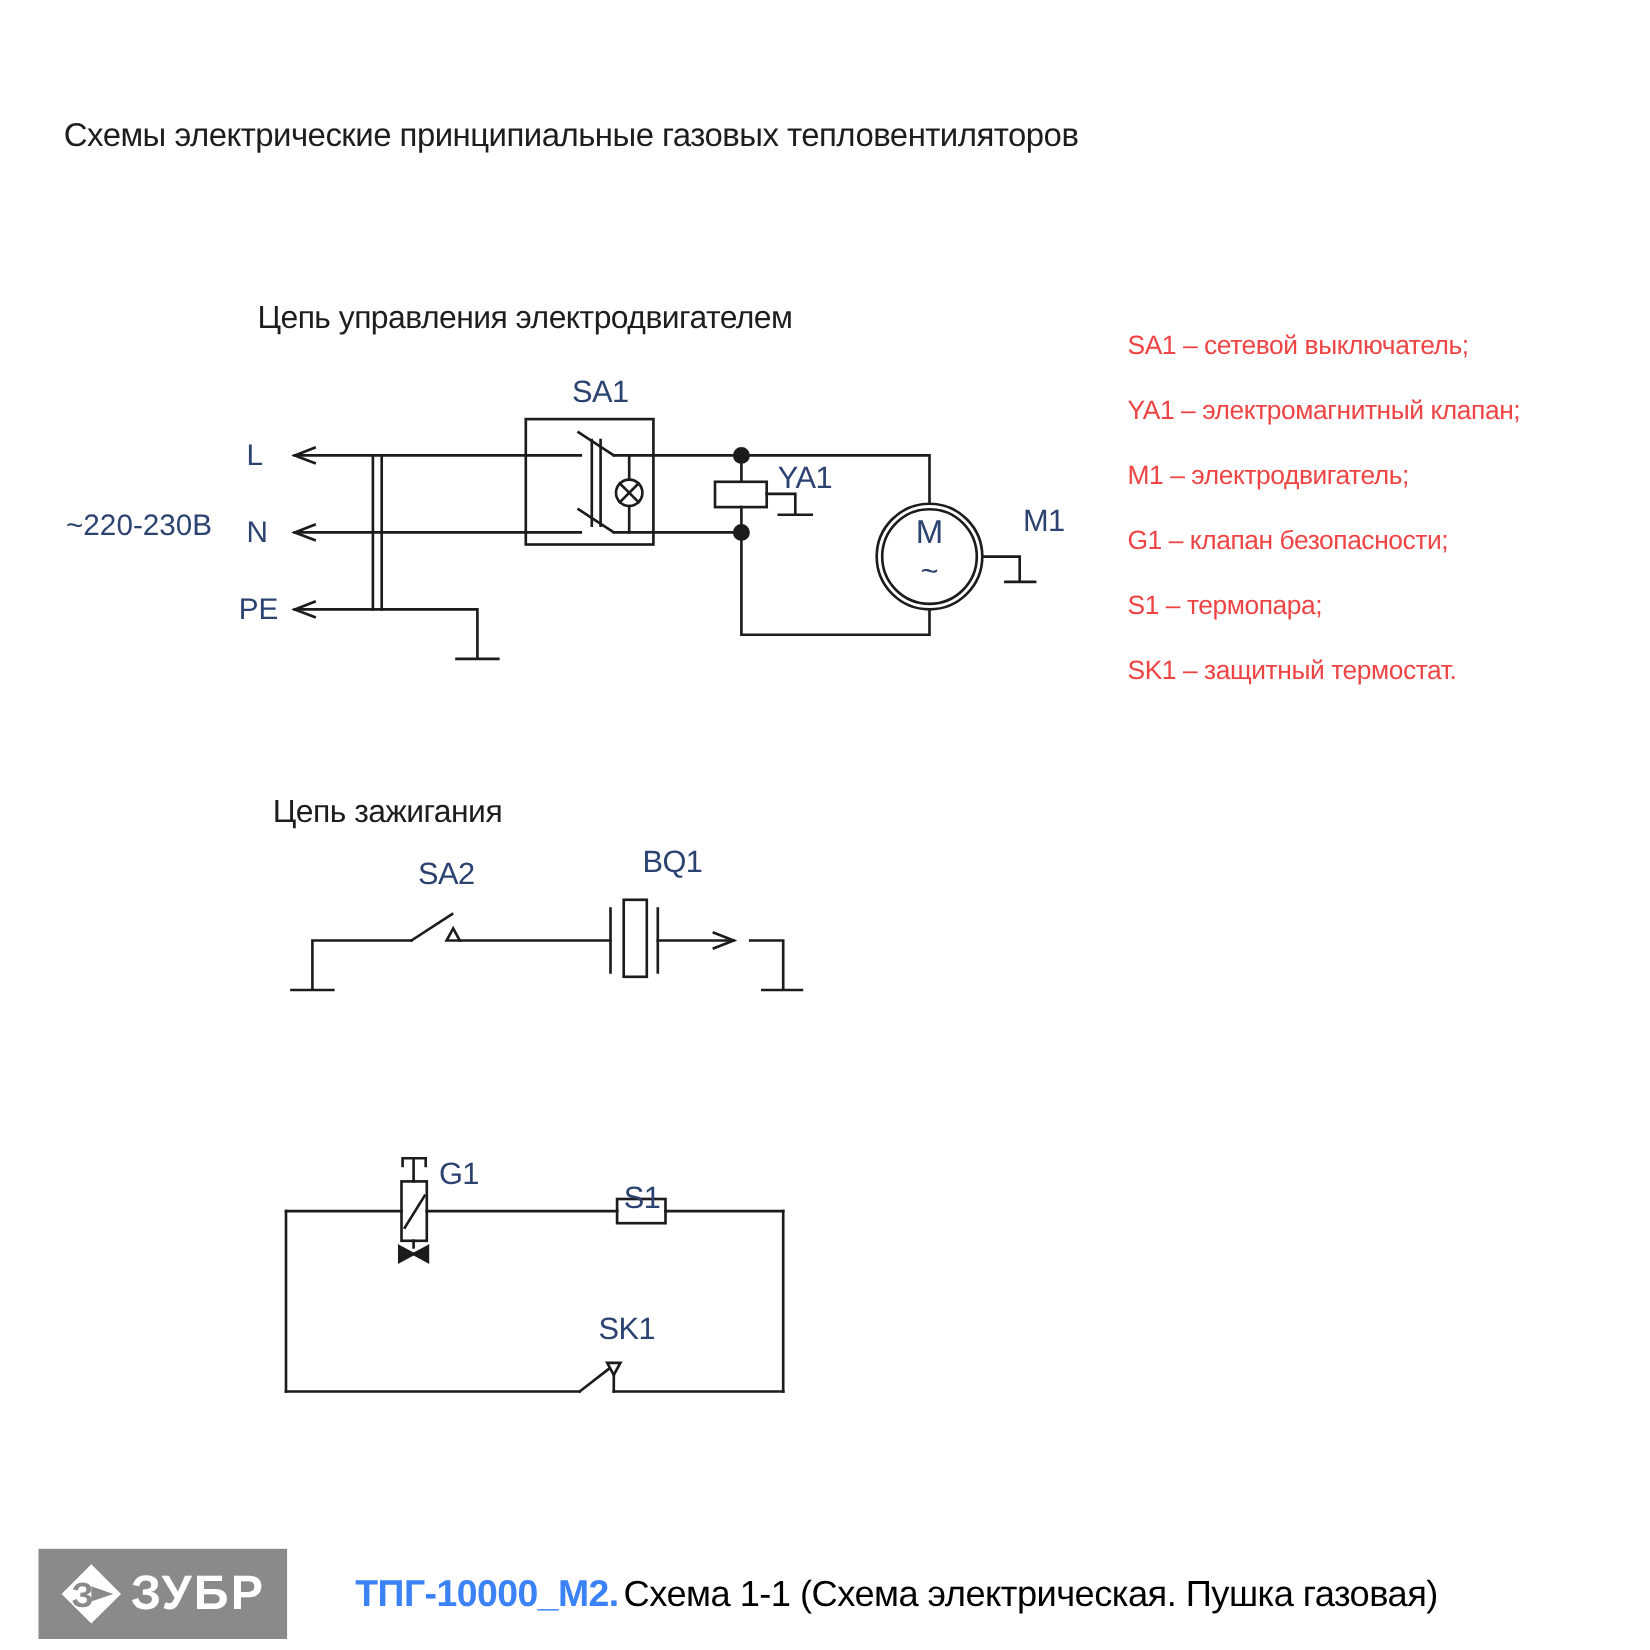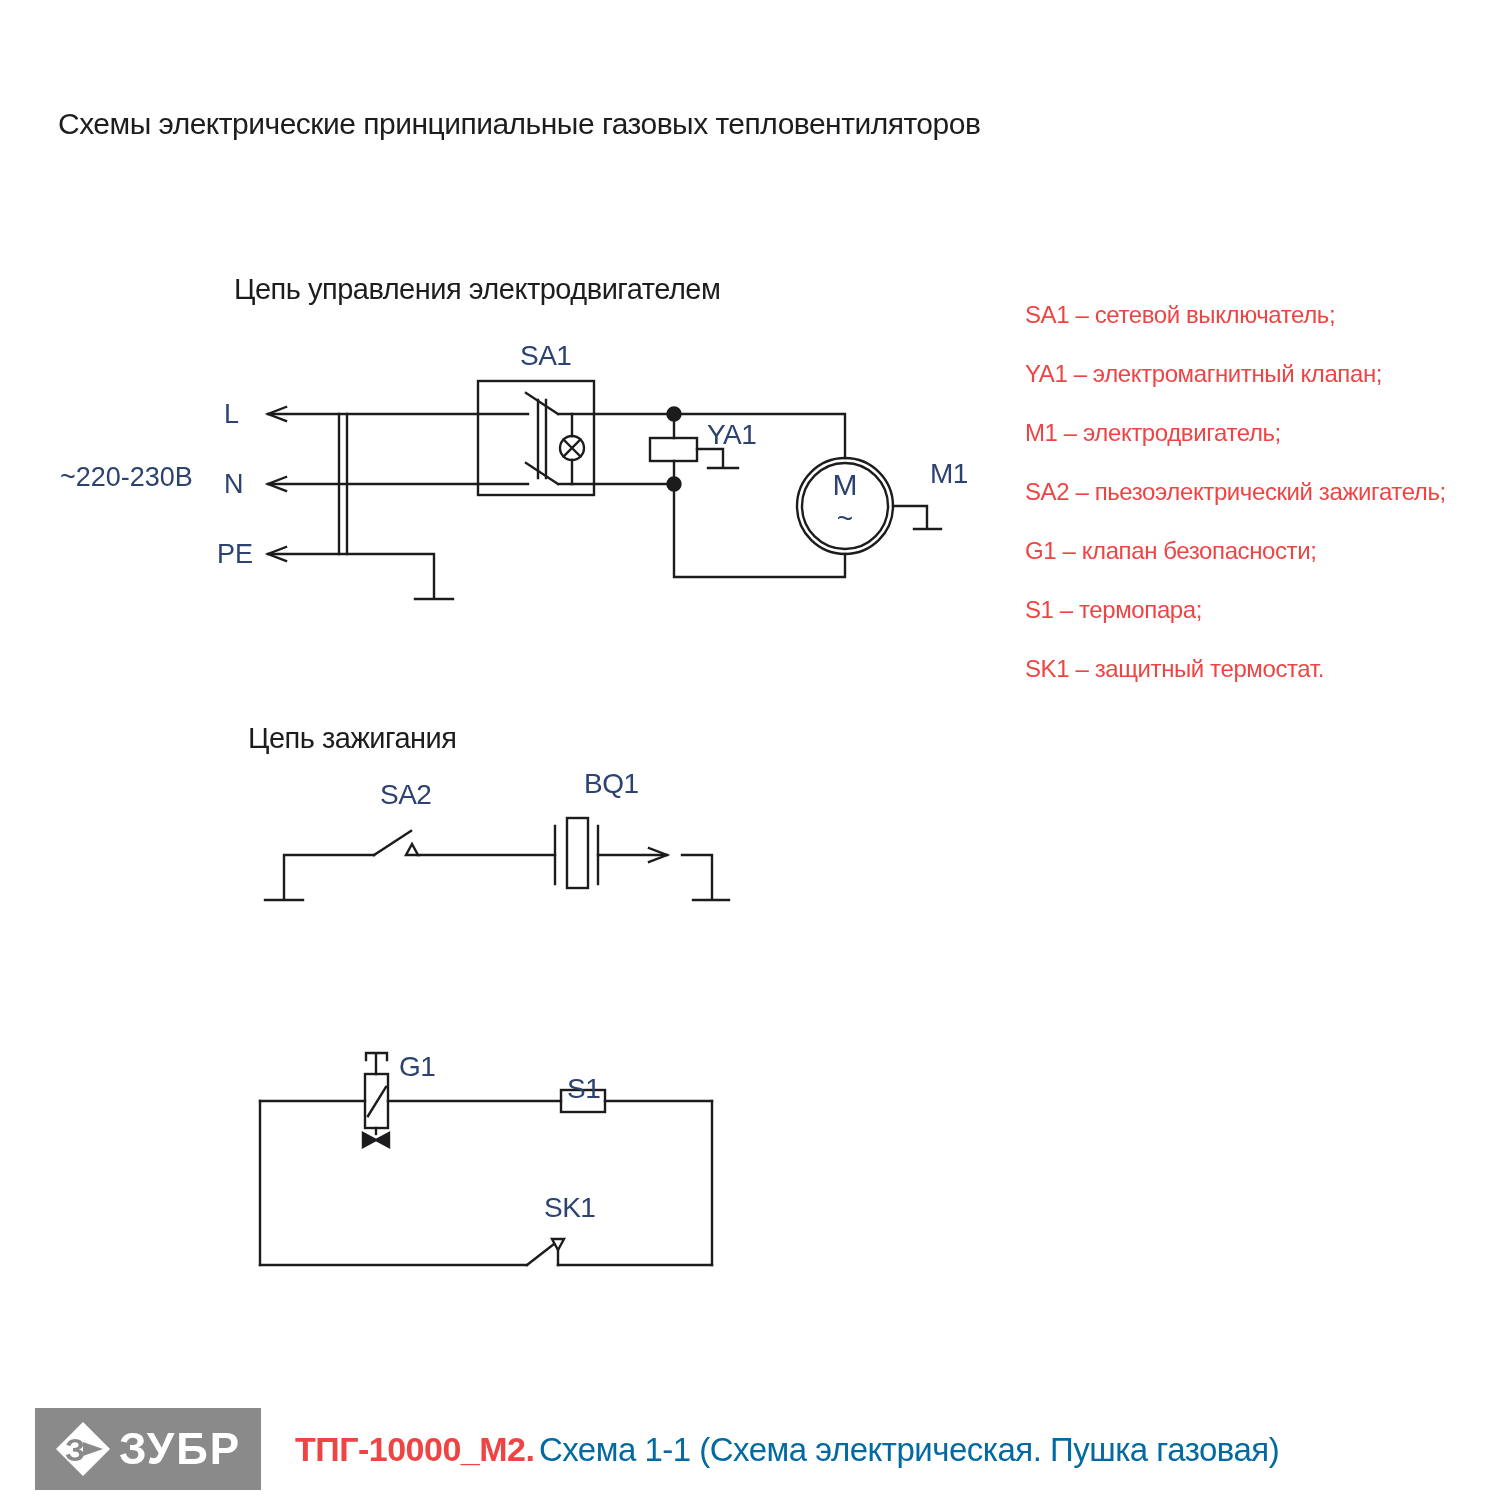--- a/index.html
+++ b/index.html
@@ -16,22 +16,22 @@
   .legend{position:absolute;left:1025px;top:285px;line-height:59px;}
   .motor-letter{font-size:30px;font-weight:500;color:#2c4270;transform:translateX(-50%);}
   .motor-ac{font-size:28px;font-weight:500;color:#2c4270;transform:translateX(-50%);}
   svg.lineart{position:absolute;left:0;top:0;}
   .footer-logo{
     position:absolute;left:35px;top:1408px;width:226px;height:82px;background:#8a8a8a;
     display:flex;align-items:center;justify-content:center;gap:8px;
   }
   .brand-text{color:#ffffff;font-size:44px;font-weight:bold;letter-spacing:2px;line-height:1;}
   .footer-caption{position:absolute;left:295px;top:1430px;}
-  .footer-model{font-size:34px;font-weight:bold;color:#ef4444;letter-spacing:-0.5px;}
-  .footer-sub{font-size:33px;font-weight:400;color:#0369a1;letter-spacing:-0.5px;}
+  .footer-model{font-size:34px;font-weight:bold;color:#3b82f6;letter-spacing:-0.5px;margin-left:28px;}
+  .footer-sub{font-size:33px;font-weight:400;color:#000000;letter-spacing:-0.5px;}
 </style>
 </head>
 <body>
 
 <div class="page">
 
   <svg class="lineart" width="1500" height="1500" viewBox="0 0 1500 1500">
     <g stroke="#1c1c1e" stroke-width="2.4" fill="none" stroke-linecap="square">
 
       <path d="M268,414 H478"></path>
@@ -108,21 +108,20 @@
   <div class="abs term-label" style="left:217px;top:539px;">PE</div>
   <div class="abs comp-label" style="left:707px;top:419px;">YA1</div>
   <div class="abs comp-label" style="left:930px;top:458px;">M1</div>
   <div class="abs motor-letter" style="left:845px;top:468px;">M</div>
   <div class="abs motor-ac" style="left:845px;top:503px;">~</div>
 
   <div class="legend">
     <div class="legend-row">SA1 – сетевой выключатель;</div>
     <div class="legend-row">YA1 – электромагнитный клапан;</div>
     <div class="legend-row">M1 – электродвигатель;</div>
-    <div class="legend-row">SA2 – пьезоэлектрический зажигатель;</div>
     <div class="legend-row">G1 – клапан безопасности;</div>
     <div class="legend-row">S1 – термопара;</div>
     <div class="legend-row">SK1 – защитный термостат.</div>
   </div>
 
   <div class="abs sec-title" style="left:248px;top:722px;">Цепь зажигания</div>
   <div class="abs comp-label" style="left:380px;top:779px;">SA2</div>
   <div class="abs comp-label" style="left:584px;top:768px;">BQ1</div>
 
   <div class="abs comp-label" style="left:399px;top:1051px;">G1</div>

